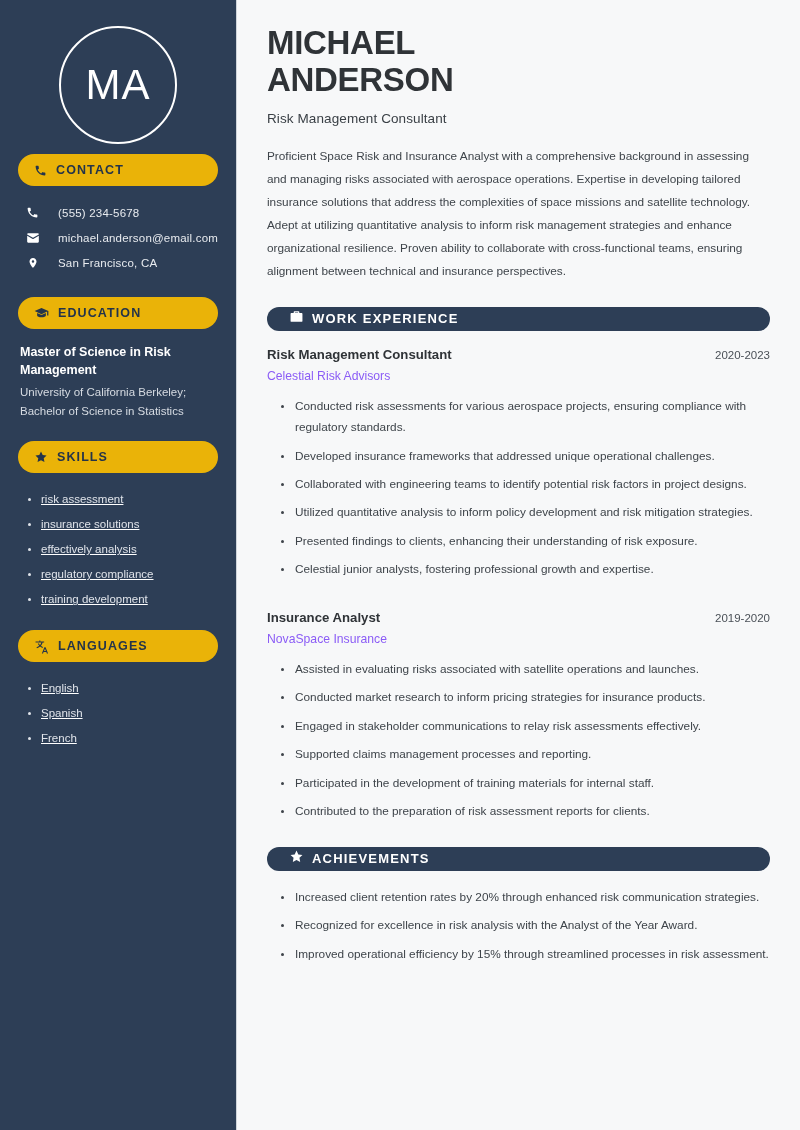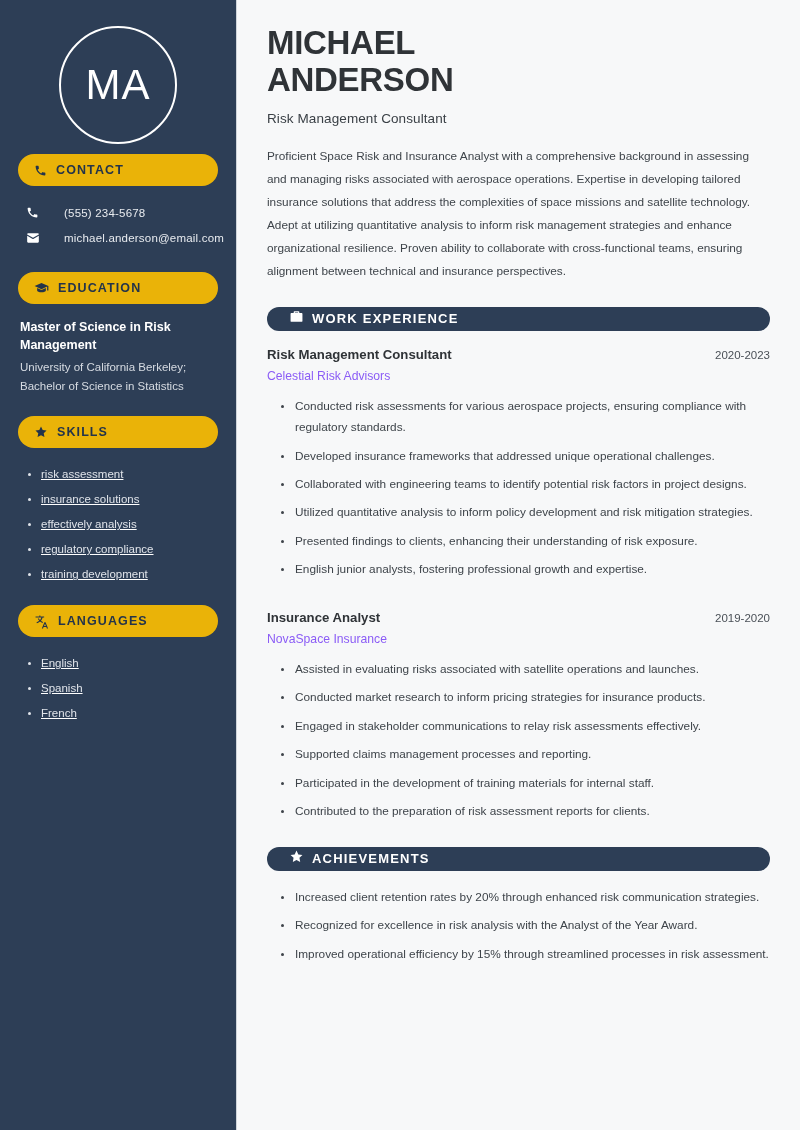--- a/index.html
+++ b/index.html
@@ -70,21 +70,21 @@
     font-weight: bold;
     letter-spacing: 1.1px;
     color: #24344a;
   }
   .pill .ico svg { display: block; }
 
   .contact-list { margin-bottom: 22px; }
   .contact-row {
     display: flex;
     align-items: center;
-    gap: 24px;
+    gap: 18px;
     padding: 4px 0 4px 7px;
     min-height: 25px;
   }
   .contact-row .ico {
     width: 15px;
     display: flex;
     align-items: center;
     justify-content: center;
     flex: 0 0 15px;
   }
@@ -253,20 +253,28 @@
         <span class="txt">(555) 234-5678</span>
       </div>
       <div class="contact-row">
         <span class="ico">
           <svg width="14" height="14" viewBox="0 0 24 24" fill="#ffffff">
               <path d="M2 5.5C2 4.7 2.7 4 3.5 4h17c.8 0 1.5.7 1.5 1.5v.3l-10 5.9-10-5.9v-.3zM2 8.1l9.5 5.6c.3.2.7.2 1 0L22 8.1v10.4c0 .8-.7 1.5-1.5 1.5h-17C2.7 20 2 19.3 2 18.5V8.1z"></path>
             </svg>
         </span>
         <span class="txt">michael.anderson@email.com</span>
       </div>
+      <div class="contact-row">
+        <span class="ico">
+          <svg width="12" height="14" viewBox="0 0 24 24" fill="#ffffff">
+              <path d="M12 2C8.1 2 5 5.1 5 9c0 5.2 7 13 7 13s7-7.8 7-13c0-3.9-3.1-7-7-7zm0 9.5A2.5 2.5 0 1 1 12 6.5a2.5 2.5 0 0 1 0 5z"></path>
+            </svg>
+        </span>
+        <span class="txt">San Francisco, CA</span>
+      </div>
     </div>
 
     <div class="pill">
       <span class="ico">
         <svg width="15" height="15" viewBox="0 0 24 24" fill="#24344a">
             <path d="M12 3 1 8l11 5 9-4.1V15h2V8L12 3z"></path>
             <path d="M5 11.2V15c0 1.7 3.1 3 7 3s7-1.3 7-3v-3.8l-7 3.2-7-3.2z"></path>
           </svg>
       </span>
       <span class="pill-label">EDUCATION</span>
@@ -337,21 +345,21 @@
         <span class="job-role">Risk Management Consultant</span>
         <span class="job-dates">2020-2023</span>
       </div>
       <div class="job-company">Celestial Risk Advisors</div>
       <ul class="bullets">
         <li>Conducted risk assessments for various aerospace projects, ensuring compliance with regulatory standards.</li>
         <li>Developed insurance frameworks that addressed unique operational challenges.</li>
         <li>Collaborated with engineering teams to identify potential risk factors in project designs.</li>
         <li>Utilized quantitative analysis to inform policy development and risk mitigation strategies.</li>
         <li>Presented findings to clients, enhancing their understanding of risk exposure.</li>
-        <li>English junior analysts, fostering professional growth and expertise.</li>
+        <li>Celestial junior analysts, fostering professional growth and expertise.</li>
       </ul>
     </div>
 
     <div class="spacer-24"></div>
 
     <div class="job">
       <div class="job-head">
         <span class="job-role">Insurance Analyst</span>
         <span class="job-dates">2019-2020</span>
       </div>

